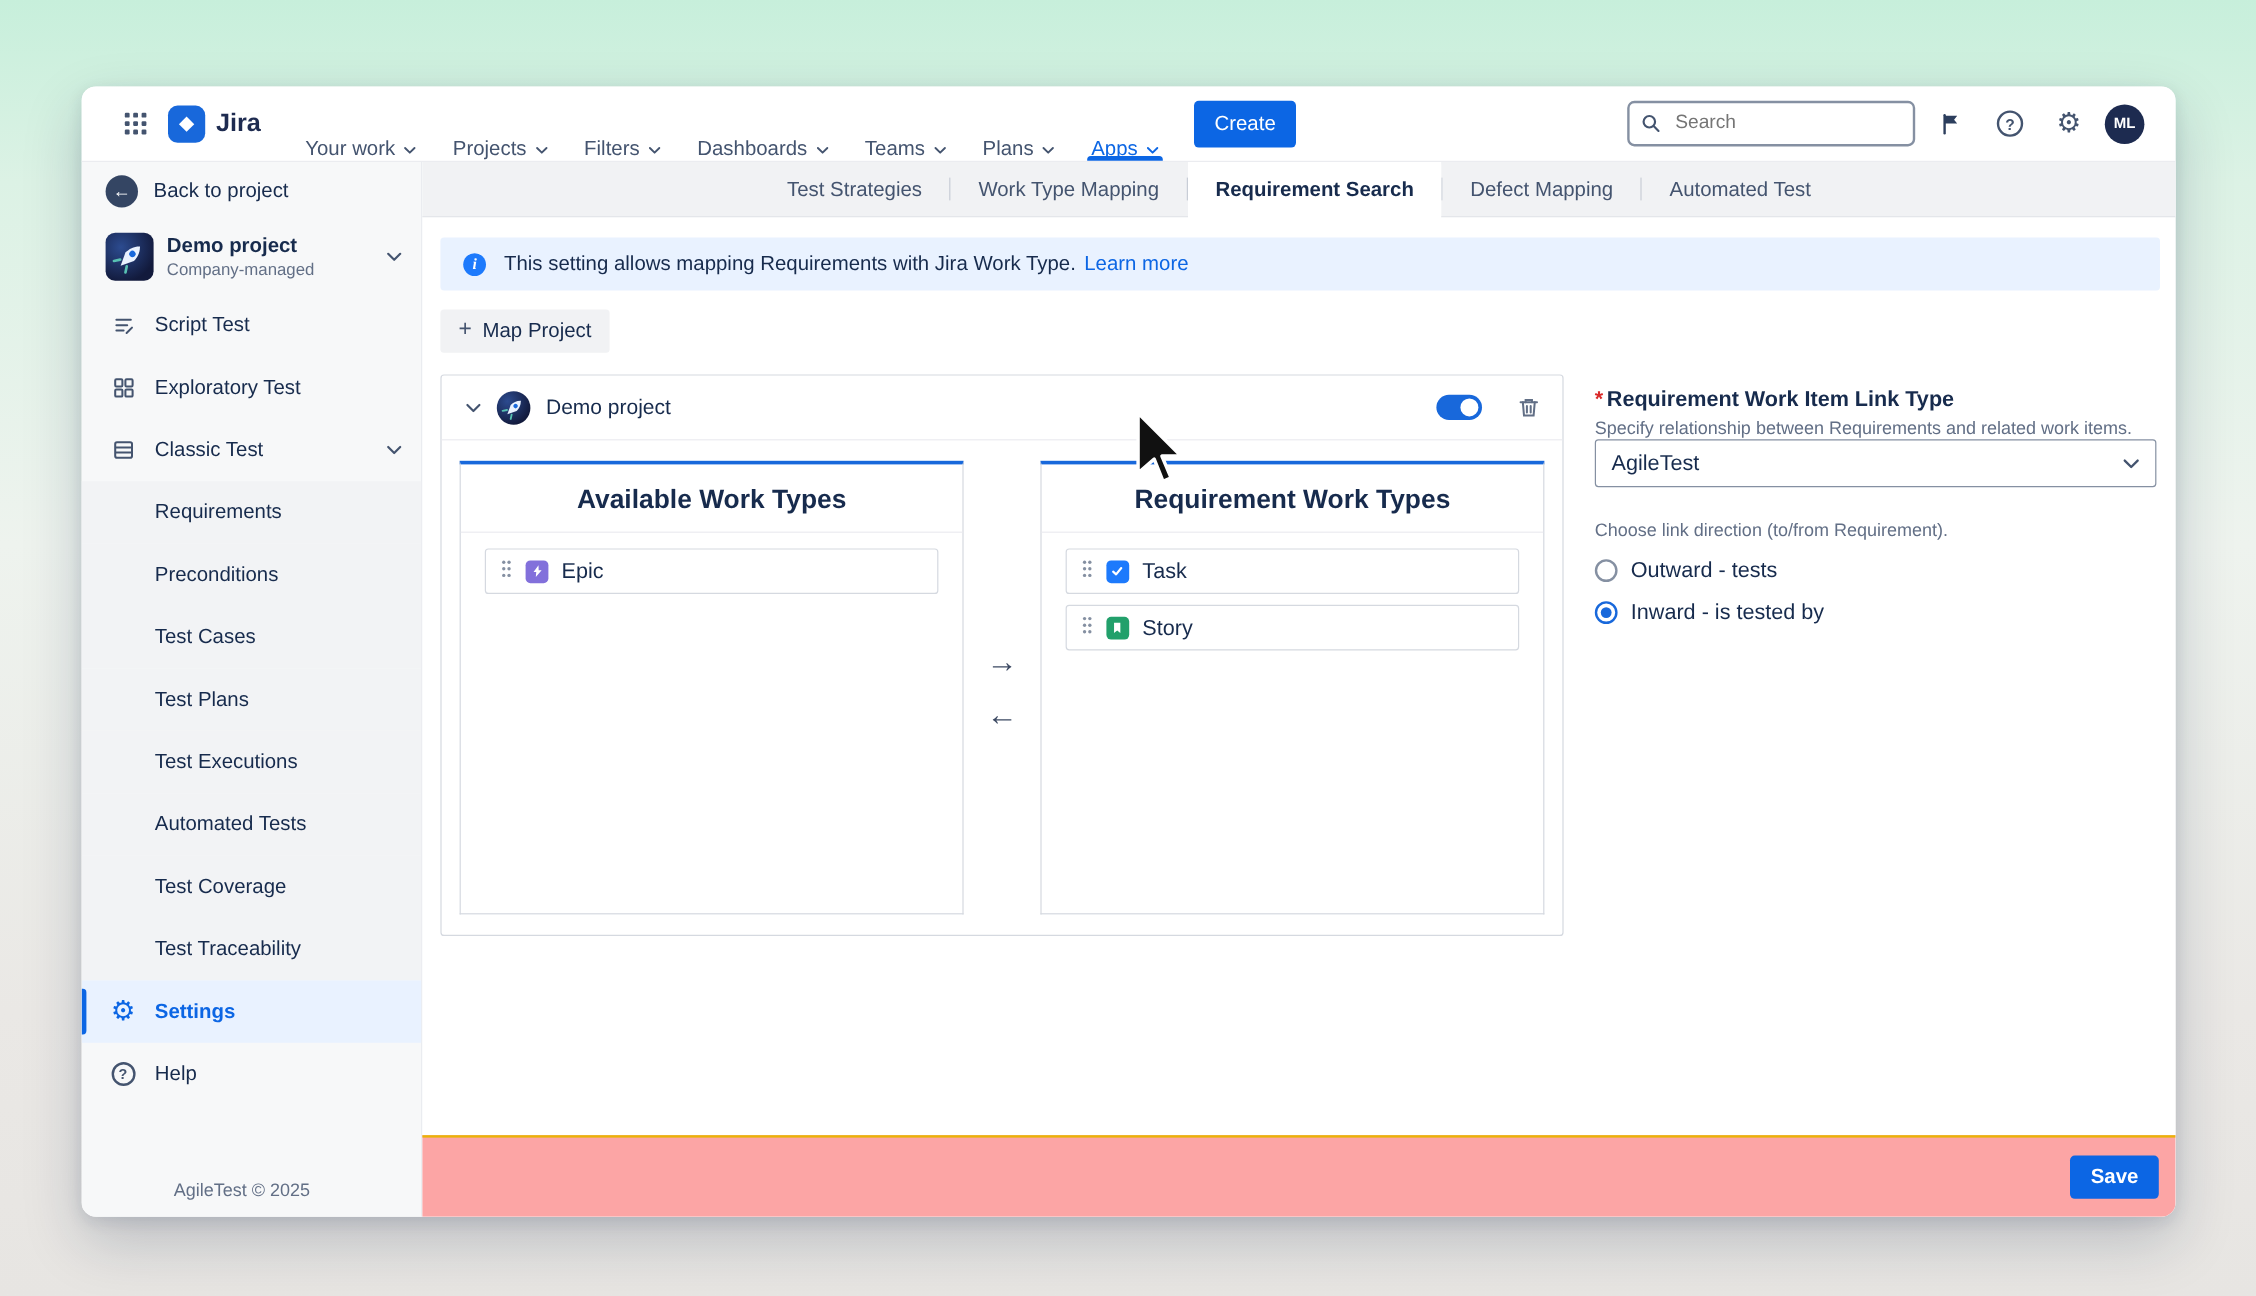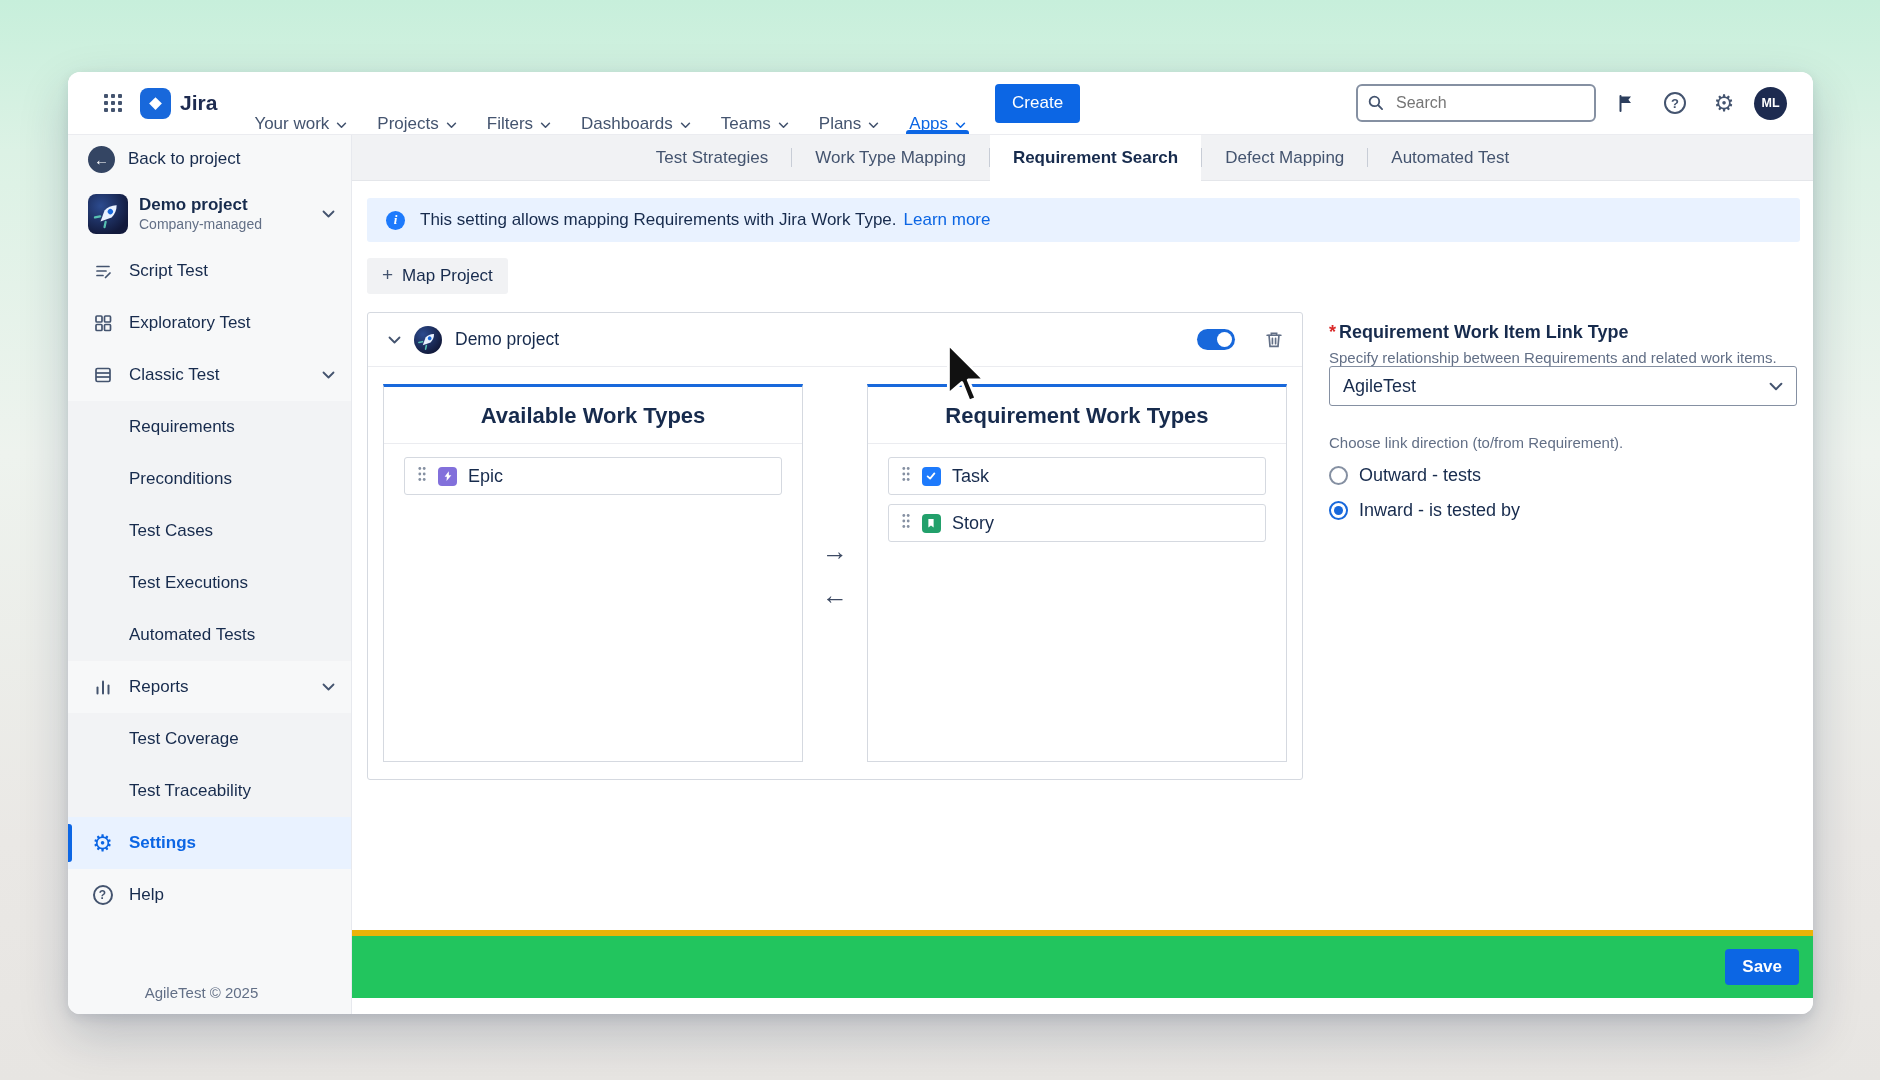--- a/index.html
+++ b/index.html
@@ -113,22 +113,22 @@
   .req-star { color:#D92929; margin-right:3px; font-weight:700; }
   .field-hint { font-size:15px; color:#626F86; margin-top:6px; }
   .select { margin-top:0; height:40px; border:1.5px solid #8590A2; border-radius:3px; background:#fff;
     display:flex; align-items:center; justify-content:space-between; padding:0 13px; font-size:18px; color:#172B4D; }
   .direction-group { margin-top:28px; }
   .radio-row { display:flex; align-items:center; gap:11px; margin-top:14px; font-size:18px; color:#172B4D; }
   .radio { width:19px; height:19px; border-radius:50%; border:2px solid #8590A2; background:#fff; flex:0 0 19px; }
   .radio.checked { border-color:#1868DB; position:relative; }
   .radio.checked::after { content:""; position:absolute; inset:3px; border-radius:50%; background:#1868DB; }
 
-  .main-footer { position:absolute; left:0; right:0; bottom:16px; height:68px; background:#22c55e;
-    border-top:6px solid #eab308; display:flex; align-items:center; justify-content:flex-end; padding:0 14px; }
+  .main-footer { position:absolute; left:0; right:0; bottom:0; height:68px; background:#fca5a5;
+    border-top:2px solid #eab308; display:flex; align-items:center; justify-content:flex-end; padding:0 14px; }
   .save-btn { background:#0C66E4; color:#fff; border:none; border-radius:4px; height:36px;
     padding:0 17px; font-size:17px; font-weight:600; font-family:inherit; }
 
   .cursor-svg { position:absolute; left:945px; top:341px; pointer-events:none; z-index:50; }
 </style>
 </head>
 <body>
 
 <div class="stage">
   <div class="window">
@@ -297,39 +297,27 @@
         <div class="side-item side-sub">
           <span>Requirements</span>
         </div>
         <div class="side-item side-sub">
           <span>Preconditions</span>
         </div>
         <div class="side-item side-sub">
           <span>Test Cases</span>
         </div>
         <div class="side-item side-sub">
+          <span>Test Plans</span>
+        </div>
+        <div class="side-item side-sub">
           <span>Test Executions</span>
         </div>
         <div class="side-item side-sub">
           <span>Automated Tests</span>
-        </div>
-        <div class="side-item">
-          <span class="s-icon">
-              <svg width="20" height="20" viewBox="0 0 20 20" fill="none" stroke="#44546F" stroke-width="2" stroke-linecap="round">
-                <path d="M4.5 16.5v-6"></path>
-                <path d="M10 16.5v-12"></path>
-                <path d="M15.5 16.5v-8"></path>
-              </svg>
-            </span>
-          <span>Reports</span>
-          <span class="side-chevron">
-              <svg width="13" height="8" viewBox="0 0 13 8" fill="none" stroke="currentColor" stroke-width="1.8" stroke-linecap="round" stroke-linejoin="round">
-                <polyline points="1.5,1.5 6.5,6.5 11.5,1.5"></polyline>
-              </svg>
-            </span>
         </div>
         <div class="side-item side-sub">
           <span>Test Coverage</span>
         </div>
         <div class="side-item side-sub">
           <span>Test Traceability</span>
         </div>
         <div class="side-item selected">
           <span class="s-icon">
               <span class="gear-glyph">⚙</span>

